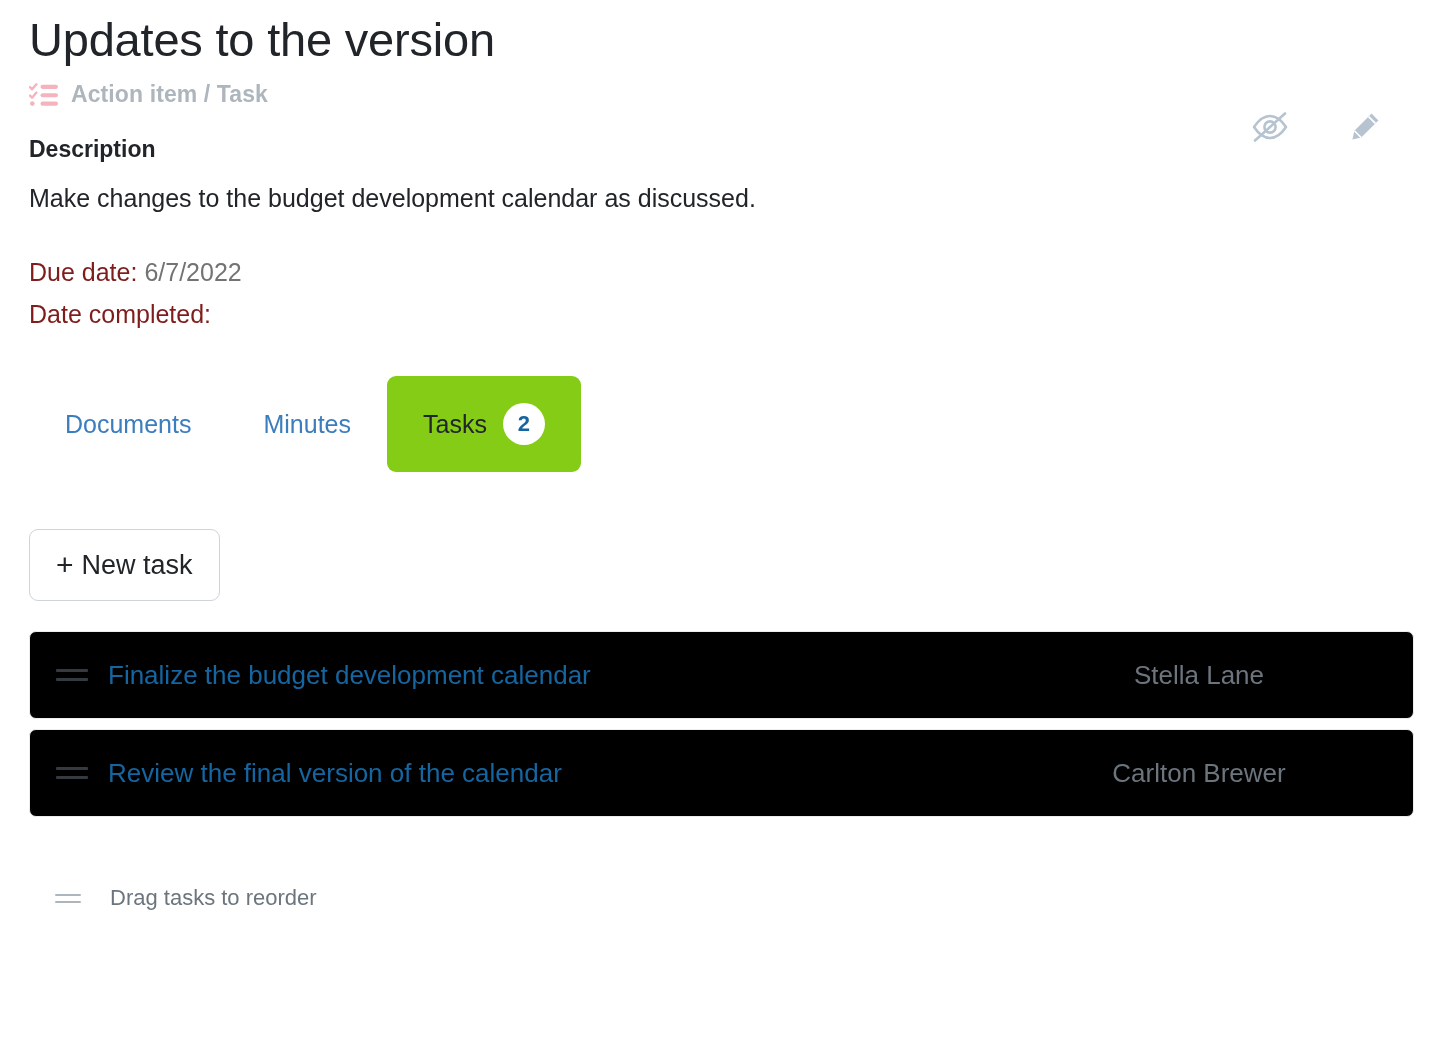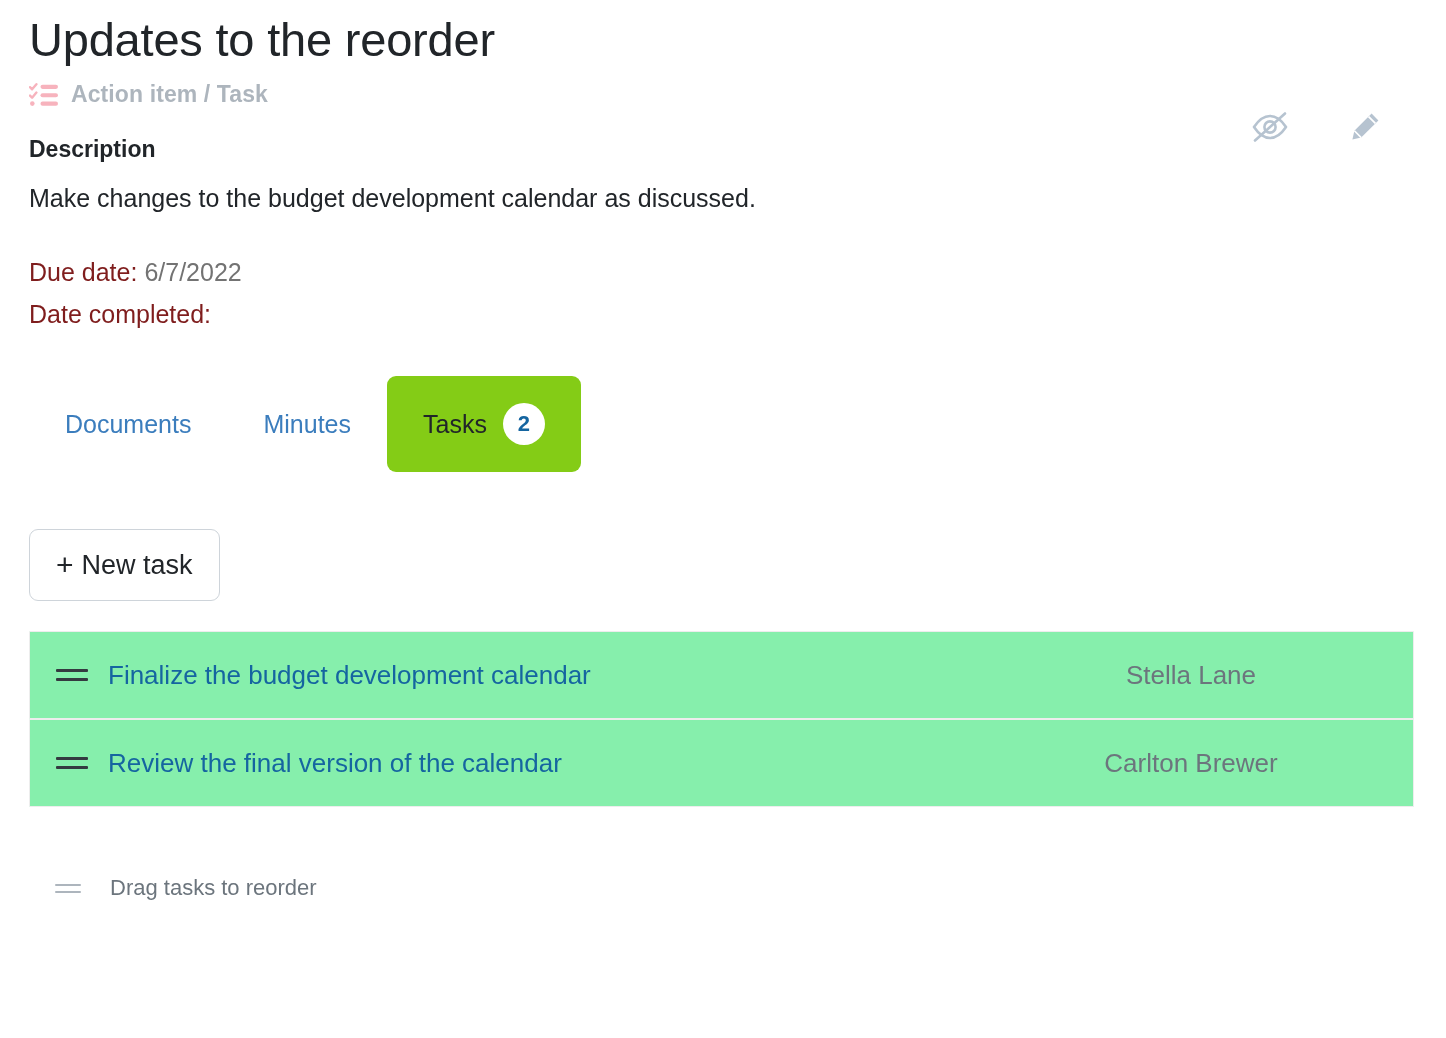--- a/index.html
+++ b/index.html
@@ -170,23 +170,24 @@
     font-weight: 400;
   }
 
   
   .task-list { margin-top: 30px; }
   .task-row {
     position: relative;
     display: flex;
     align-items: center;
     height: 88px;
-    background: #86efac;
+    background: #000000;
     border: 1px solid #ededed;
-    border-radius: 1px;
+    border-radius: 7px;
+    margin-bottom: 10px;
     padding: 0 22px 0 26px;
     width: 1385px;
     cursor: pointer;
   }
   .drag-handle {
     width: 32px;
     height: 22px;
     flex: 0 0 32px;
     display: flex;
     flex-direction: column;
@@ -201,21 +202,21 @@
   }
   .task-title {
     font-size: 26px;
     color: #1565a0;
     margin-left: 20px;
     white-space: nowrap;
     cursor: pointer;
   }
   .task-assignee {
     position: absolute;
-    right: 12px;
+    right: 4px;
     width: 420px;
     text-align: center;
     font-size: 26px;
     color: #6c757d;
     white-space: nowrap;
   }
 
   
   .reorder-hint {
     display: flex;
@@ -230,21 +231,21 @@
   .reorder-hint .drag-handle .bar { height: 2px; background: #adb5bd; }
   .reorder-hint-label { margin-left: 9px; white-space: nowrap; }
 </style>
 </head>
 <body>
 
 <div class="page">
 
   
   <div class="header-row">
-    <h1 class="page-title">Updates to the reorder</h1>
+    <h1 class="page-title">Updates to the version</h1>
 
     <div class="subtitle-row">
       <span class="type-icon">
         <svg width="30" height="26" viewBox="0 0 30 26" xmlns="http://www.w3.org/2000/svg">
           <path d="M1 5.2 L3.1 7.3 L7.4 2.2" fill="none" stroke="#f7b3bd" stroke-width="2.4" stroke-linecap="round" stroke-linejoin="round"></path>
           <path d="M1 13.6 L3.1 15.7 L7.4 10.6" fill="none" stroke="#f7b3bd" stroke-width="2.4" stroke-linecap="round" stroke-linejoin="round"></path>
           <circle cx="3.3" cy="21.6" r="2.3" fill="#f7b3bd"></circle>
           <rect x="11.5" y="2.8" width="17.5" height="4.1" rx="2.05" fill="#f7b3bd"></rect>
           <rect x="11.5" y="11.2" width="17.5" height="4.1" rx="2.05" fill="#f7b3bd"></rect>
           <rect x="11.5" y="19.6" width="17.5" height="4.1" rx="2.05" fill="#f7b3bd"></rect>

